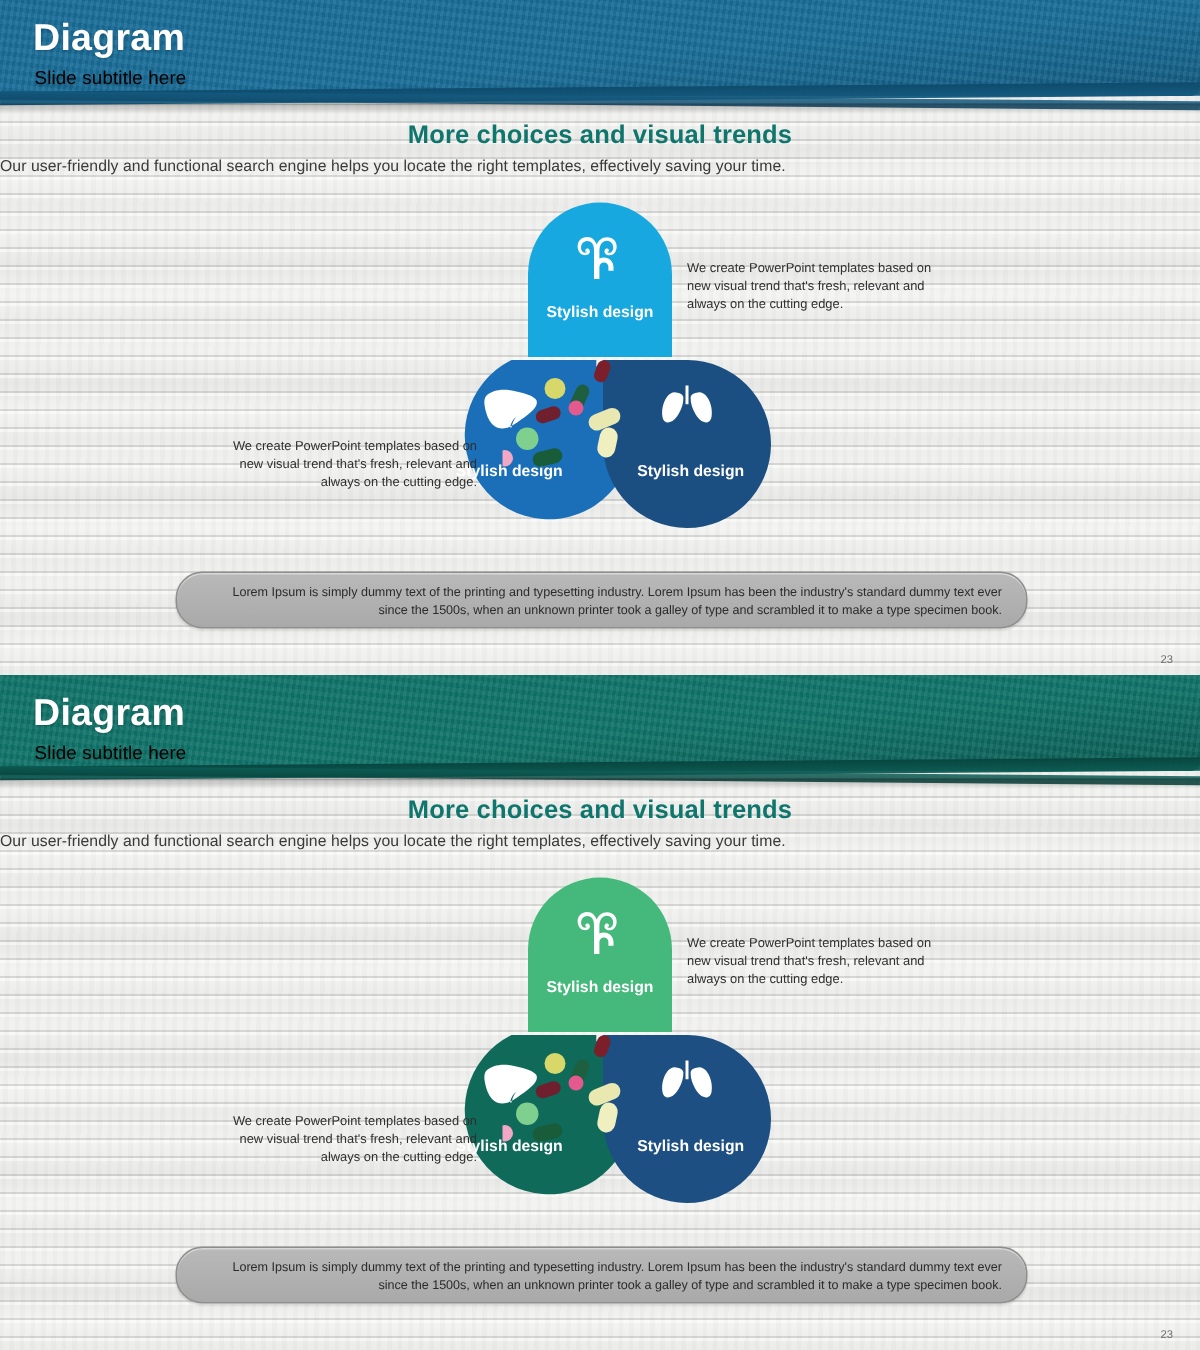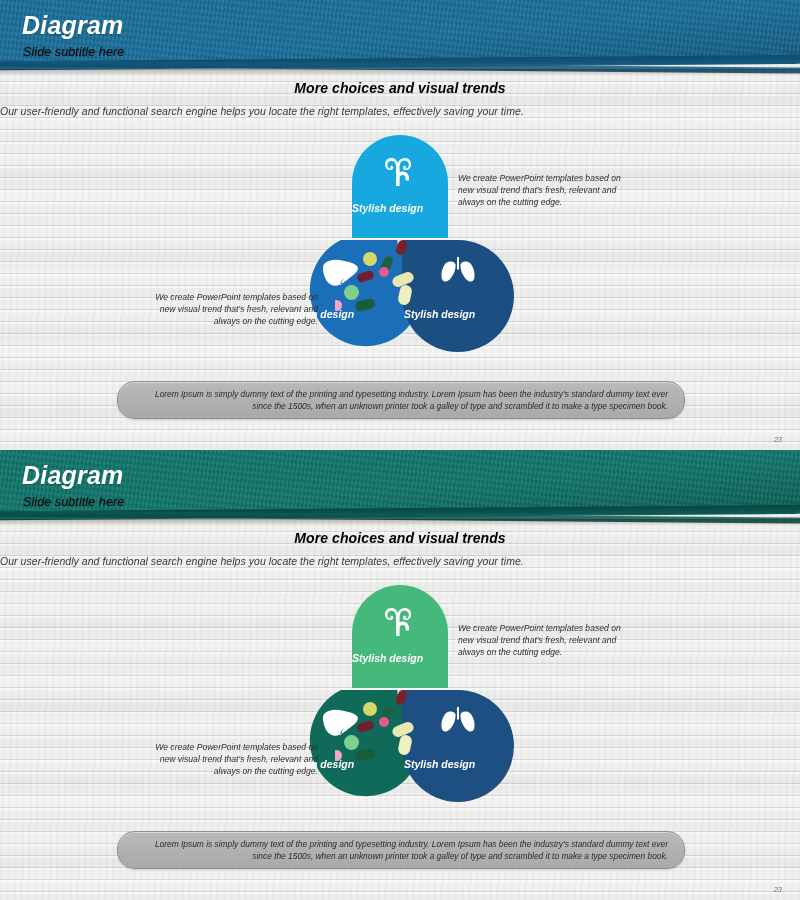--- a/index.html
+++ b/index.html
@@ -7,21 +7,20 @@
     width:800px;height:900px;
     background:#ffffff;
     font-family:"Liberation Sans", sans-serif;
     -webkit-font-smoothing:antialiased;
   }
   .slide{
     position:relative;
     width:800px;height:450px;
     overflow:hidden;
     background:#ebebeb;
-    font-style:italic;
   }
   
   .wood{
     position:absolute;left:0;top:0;width:800px;height:450px;
     background:
       repeating-linear-gradient(180deg,
         rgba(255,255,255,0) 0px,
         rgba(255,255,255,0) 9px,
         rgba(150,150,150,.30) 9px,
         rgba(150,150,150,.30) 10px,
@@ -69,32 +68,32 @@
     text-shadow:0 1px 2px rgba(0,0,0,.25);
   }
   .subtitle{
     position:absolute;left:23px;top:45px;
     font-size:12.5px;color:#000000;letter-spacing:.1px;
     text-shadow:0 1px 2px rgba(0,0,0,.22);
   }
   
   .heading{
     position:absolute;left:0;top:80px;width:800px;text-align:center;
-    font-size:14px;font-weight:bold;color:#000000;letter-spacing:.1px;
+    font-size:17px;font-weight:bold;color:#0f766e;letter-spacing:.1px;
   }
   .subheading{
     position:absolute;left:0;top:105px;width:800px;text-align:left;
     font-size:10.5px;color:#3a3a3a;letter-spacing:.05px;
   }
   
   .diagram{position:absolute;left:285px;top:135px;width:230px;height:215px;}
   .petal{position:absolute;}
   .petal svg{display:block;overflow:visible;}
   .petal-label{
-    position:absolute;width:100%;
+    position:absolute;width:100%;text-align:center;
     font-size:10.5px;font-weight:bold;color:#ffffff;
     pointer-events:none;
   }
   .organ{position:absolute;pointer-events:none;}
   .pills{position:absolute;left:50px;top:95px;width:130px;height:95px;}
   .pills svg{display:block;}
   
   .note{
     position:absolute;width:170px;
     font-size:8.6px;line-height:1.38;color:#2f2f2f;

